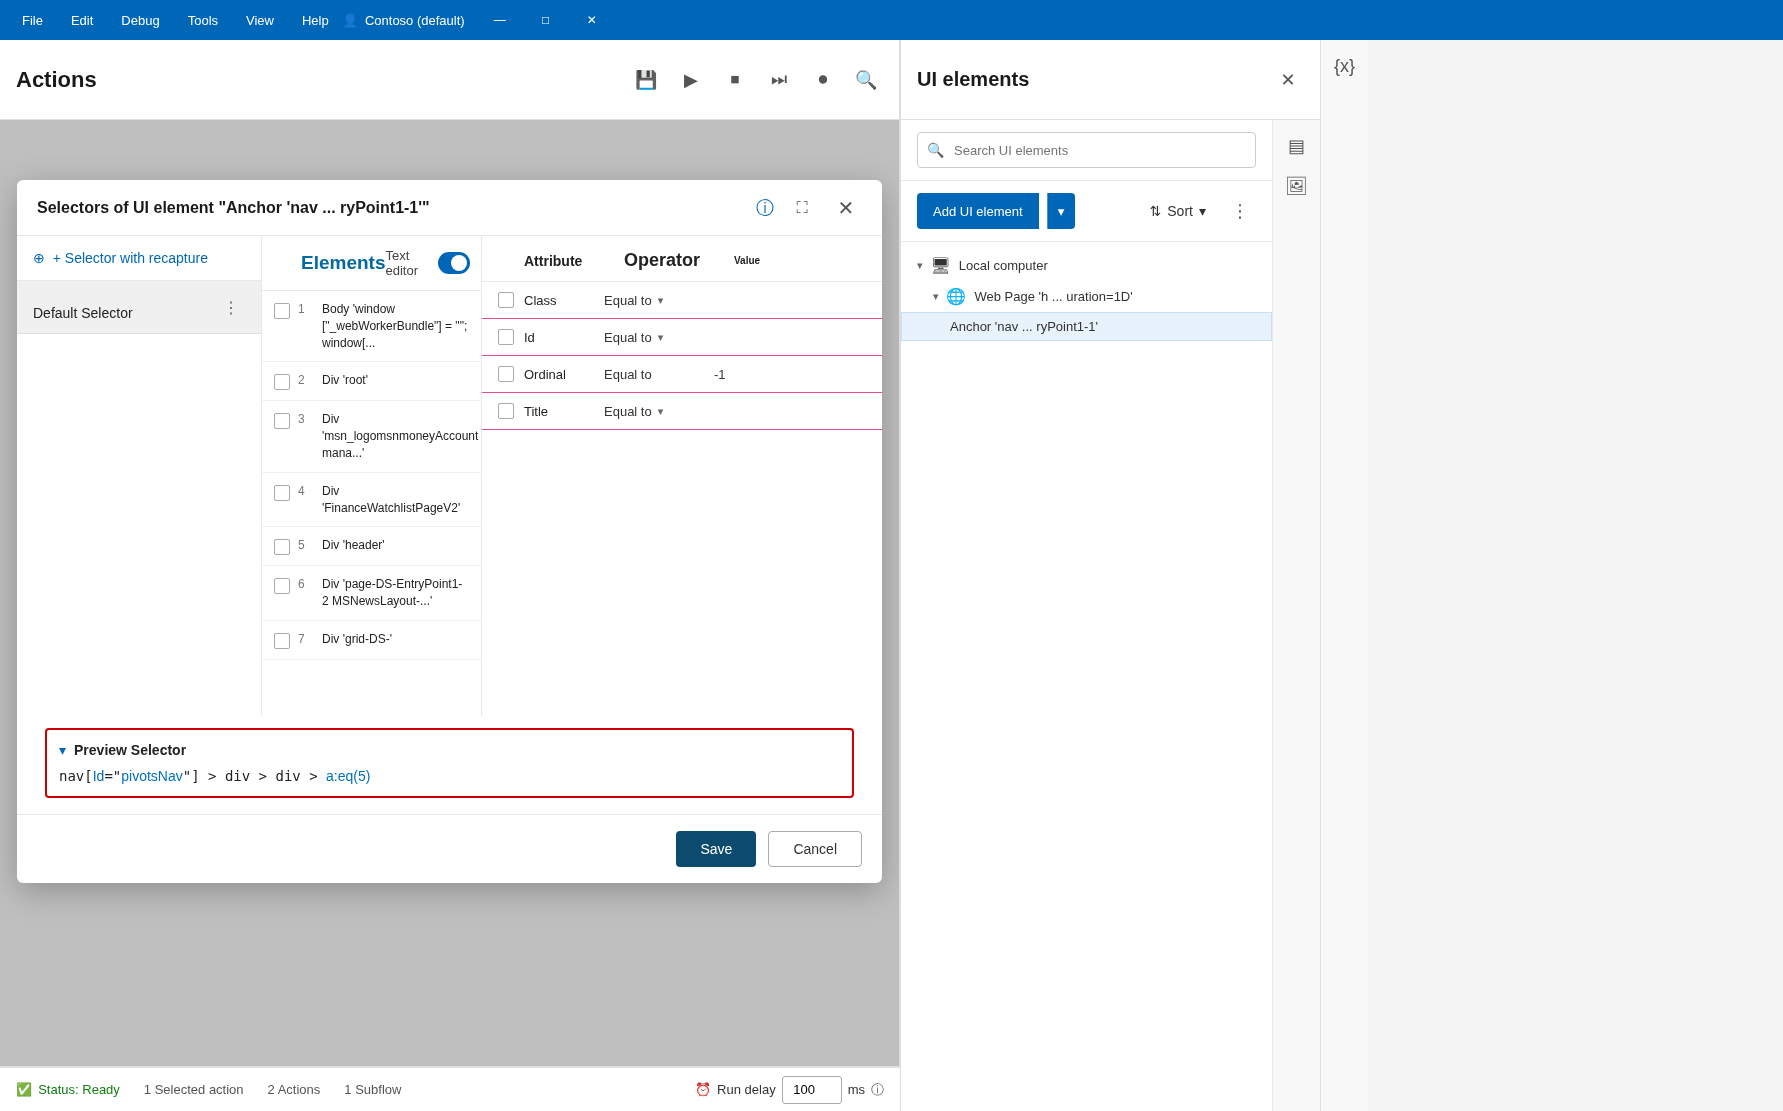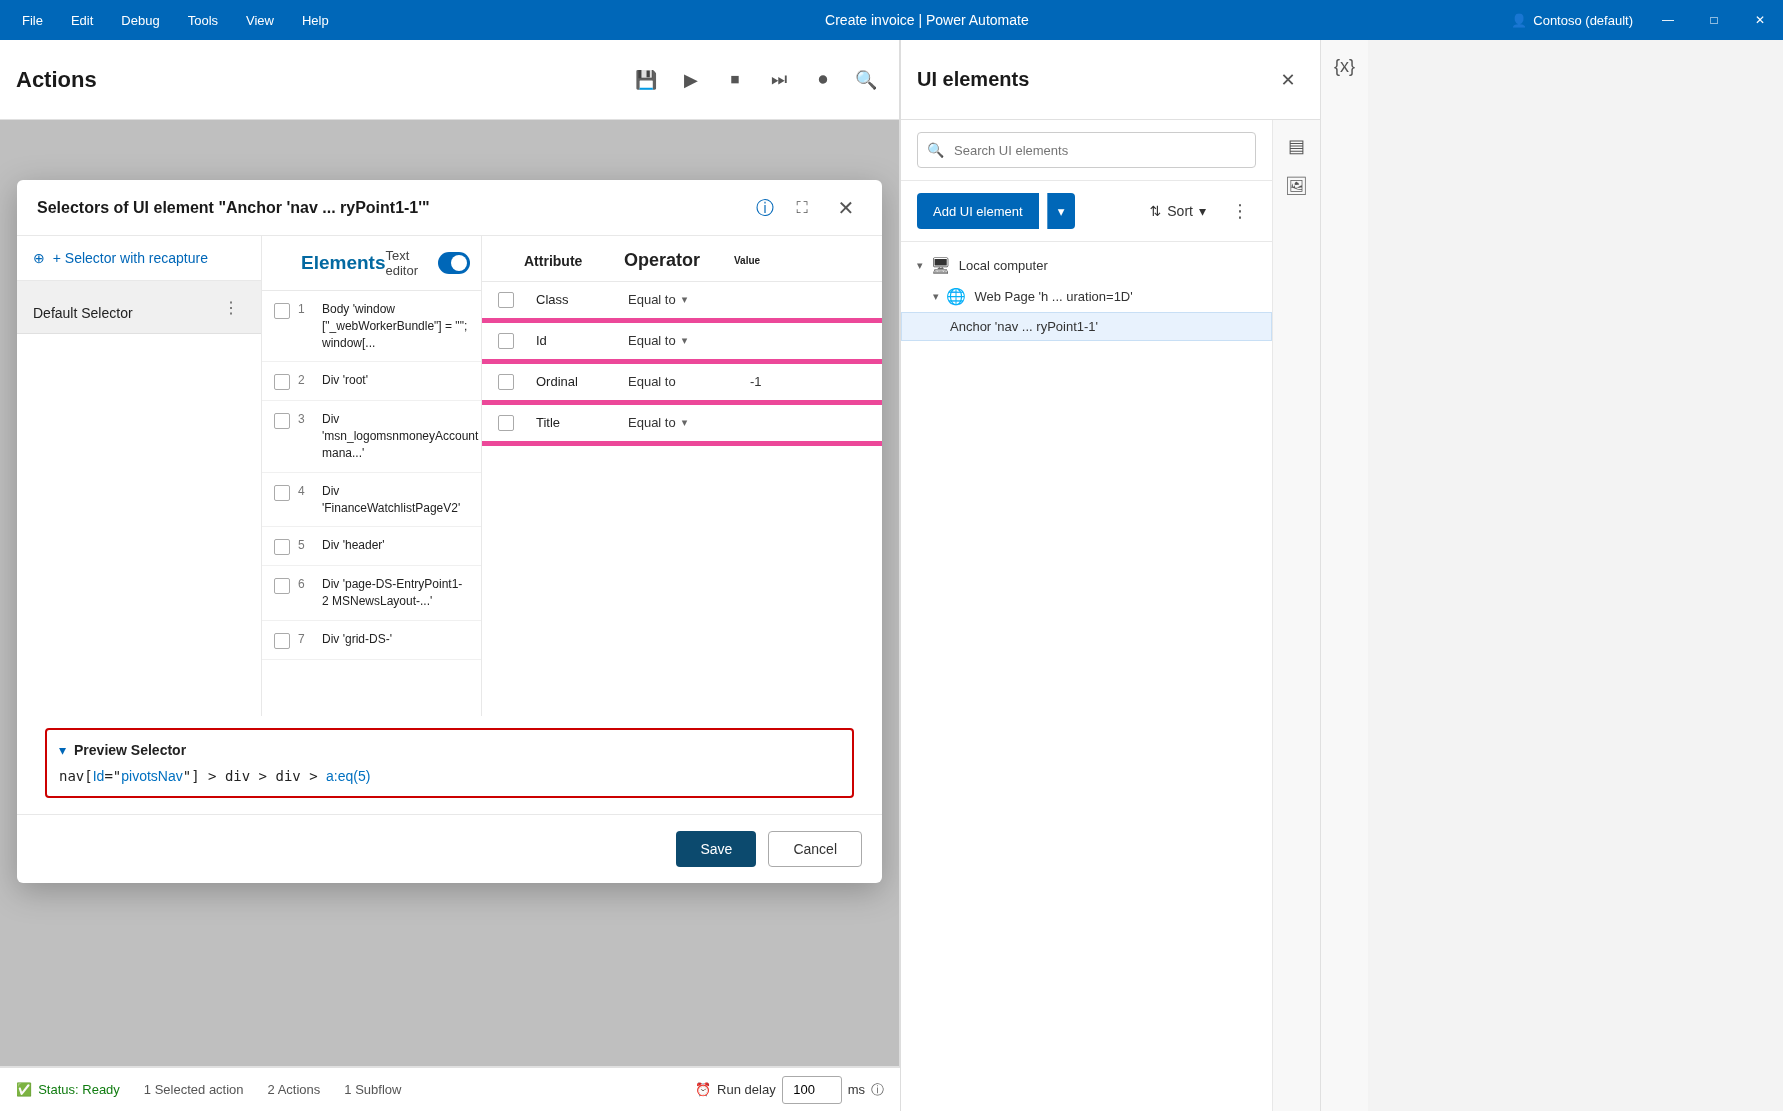--- a/index.html
+++ b/index.html
@@ -592,24 +592,24 @@
       padding: 14px 16px 10px;
       border-bottom: 1px solid #e8e8e8;
       gap: 0;
     }
     .attr-col-attr { width: 100px; font-size: 14px; font-weight: 600; color: #222; }
     .attr-col-op { width: 110px; font-size: 18px; font-weight: 700; color: #222; }
     .attr-col-val { flex: 1; font-size: 10px; font-weight: 600; color: #222; }
 
     .attr-row {
       display: flex;
-      align-items: flex-start;
+      align-items: center;
       padding: 10px 16px;
-      border-bottom: 5px solid #ec4899;
-      gap: 12px;
+      border-bottom: 1px solid #ec4899;
+      gap: 0;
     }
     .attr-checkbox {
       width: 16px; height: 16px;
       border: 1px solid #aaa;
       border-radius: 2px;
       margin-right: 10px;
       flex-shrink: 0;
     }
     .attr-name { width: 80px; font-size: 13px; color: #222; }
     .attr-operator {
@@ -692,21 +692,20 @@
 
 <div class="title-bar">
   <div class="menu-items">
     <span class="menu-item">File</span>
     <span class="menu-item">Edit</span>
     <span class="menu-item">Debug</span>
     <span class="menu-item">Tools</span>
     <span class="menu-item">View</span>
     <span class="menu-item">Help</span>
   </div>
-  <div class="app-title">Create invoice | Power Automate</div>
   <div class="user-info">
     <span>👤</span>
     <span>Contoso (default)</span>
   </div>
   <div class="window-controls">
     <div class="win-btn">—</div>
     <div class="win-btn">□</div>
     <div class="win-btn close">✕</div>
   </div>
 </div>

